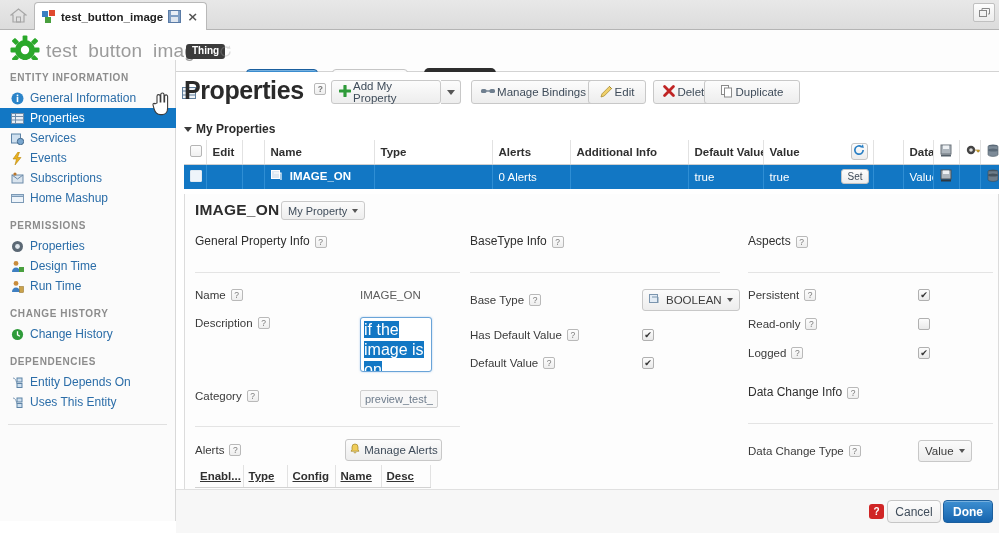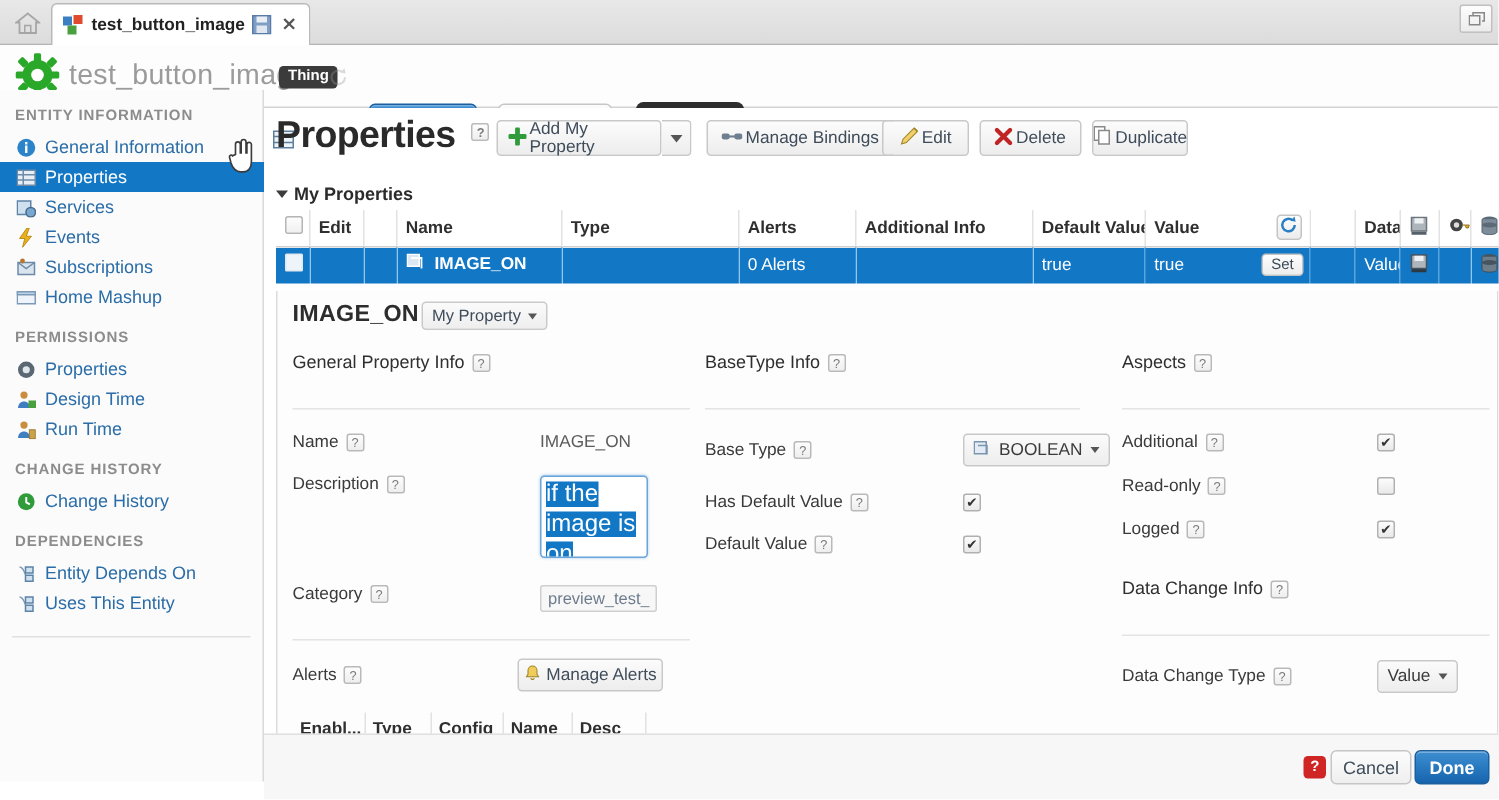--- a/index.html
+++ b/index.html
@@ -250,21 +250,21 @@
     font-family: "Liberation Sans", sans-serif;
   }
   .btn-manage-alerts {
     width: 97px; height: 22px;
     background: linear-gradient(#fcfcfc,#ededed);
     border: 1px solid #c8c8c8; border-radius: 3px;
     font-size: 11.5px; color: #3f4c5a;
     display: flex; align-items: center; justify-content: center; gap: 3px;
     cursor: pointer;
   }
-  .alert-tbl { margin-top: 14px; width: 235px; text-decoration: underline; }
+  .alert-tbl { margin-top: 4px; width: 235px; text-decoration: underline; }
   .alert-tbl table { border-collapse: collapse; width: 235px; table-layout: fixed; }
   .alert-tbl th {
     height: 22px; font-size: 11.5px; font-weight: bold; color: #2f2f2f;
     text-align: left; padding: 0 5px;
     border-right: 1px solid #e2e2e2; border-bottom: 1px solid #d2d2d2;
     white-space: nowrap; overflow: hidden;
   }
   .dd {
     height: 22px; background: linear-gradient(#fbfbfb,#ededed);
     border: 1px solid #c8c8c8; border-radius: 3px;
@@ -591,21 +591,21 @@
 
       <div class="tbtn" style="left:477px;width:68px">
         <span>
           <svg width="12" height="12" viewBox="0 0 12 12">
               <path d="M1.6 1.6l8.8 8.8M10.4 1.6l-8.8 8.8" stroke="#c02424" stroke-width="2.8" stroke-linecap="round"></path>
             </svg>
         </span>
         <span>Delete</span>
       </div>
 
-      <div class="tbtn" style="left:552px;width:64px">
+      <div class="tbtn" style="left:528px;width:96px">
         <span>
           <svg width="13" height="13" viewBox="0 0 13 13">
               <rect x="0.5" y="0.5" width="7" height="9" fill="#fff" stroke="#8a8a8a"></rect>
               <rect x="3.5" y="3" width="7" height="9" fill="#fff" stroke="#8a8a8a"></rect>
             </svg>
         </span>
         <span>Duplicate</span>
       </div>
     </div>
 
@@ -847,21 +847,21 @@
       </div>
 
       <div class="col col-3">
         <div class="sec-title">
           <span>Aspects</span>
           <span class="help-q">?</span>
         </div>
 
         <div class="frow" style="align-items:center">
           <div class="flabel" style="width:170px">
-            <span>Additional</span>
+            <span>Persistent</span>
             <span class="help-q">?</span>
           </div>
           <span class="cbox on"></span>
         </div>
 
         <div class="frow" style="align-items:center;margin-top:17px">
           <div class="flabel" style="width:170px">
             <span>Read-only</span>
             <span class="help-q">?</span>
           </div>

